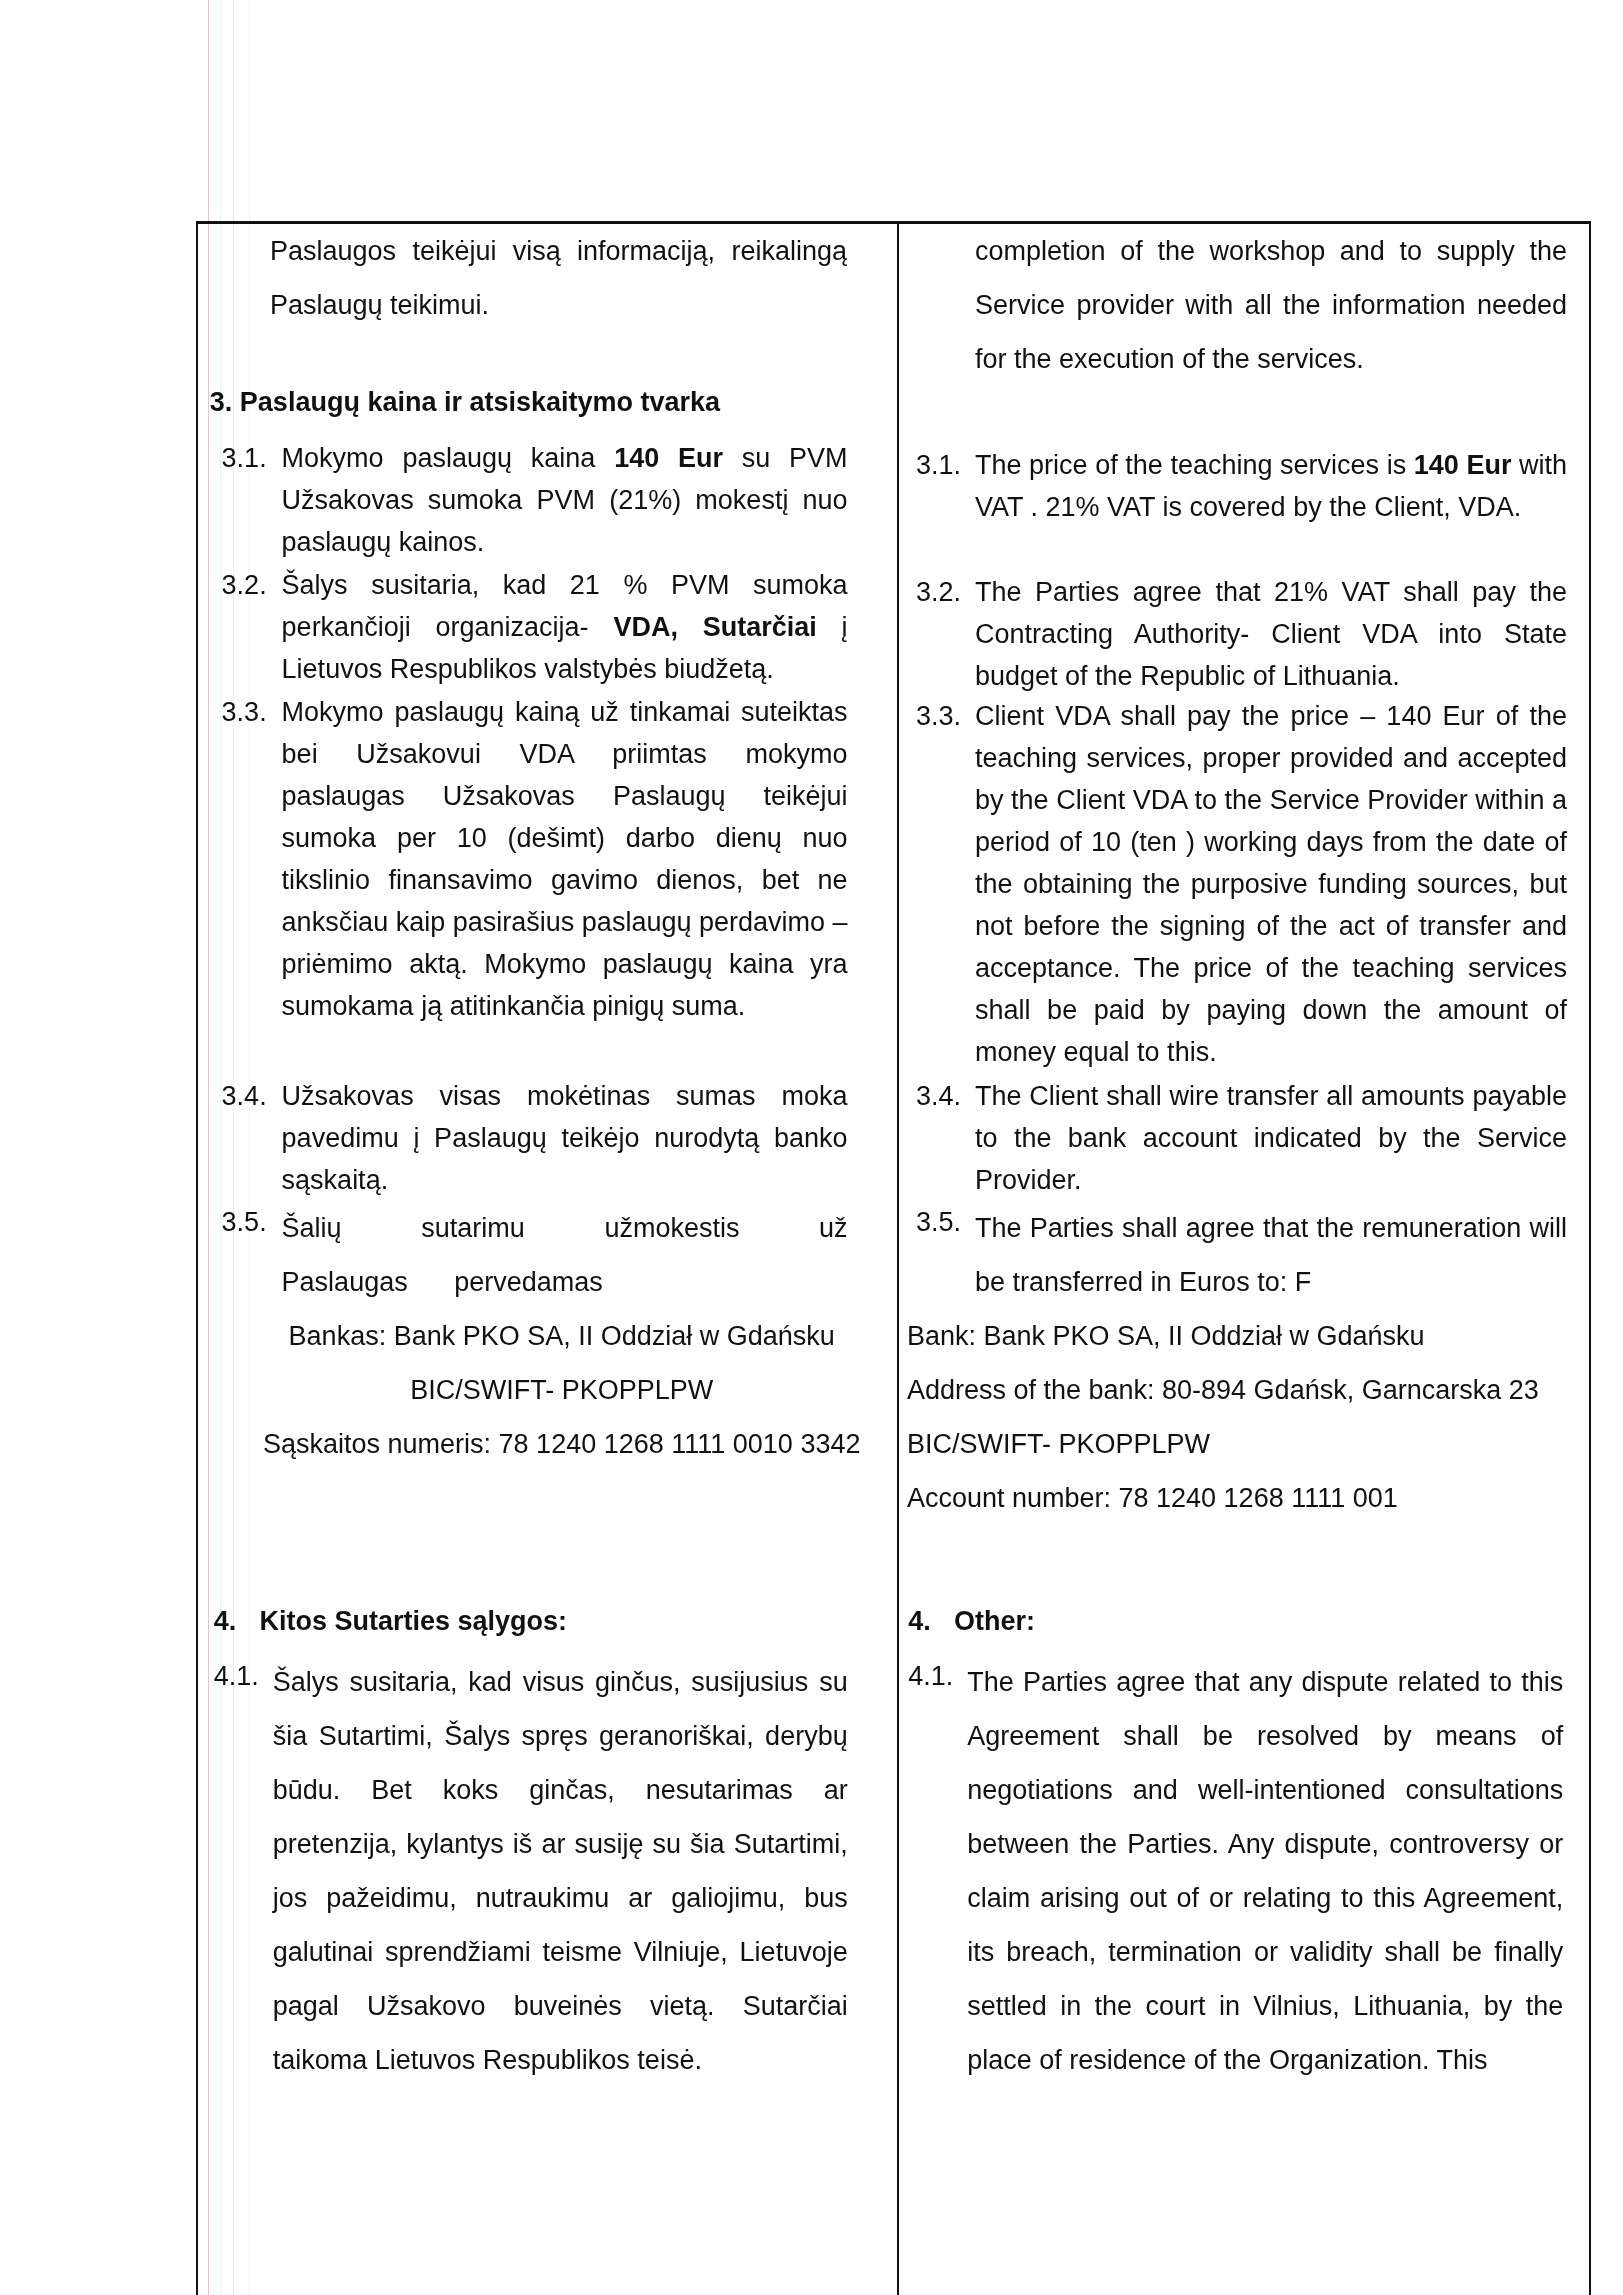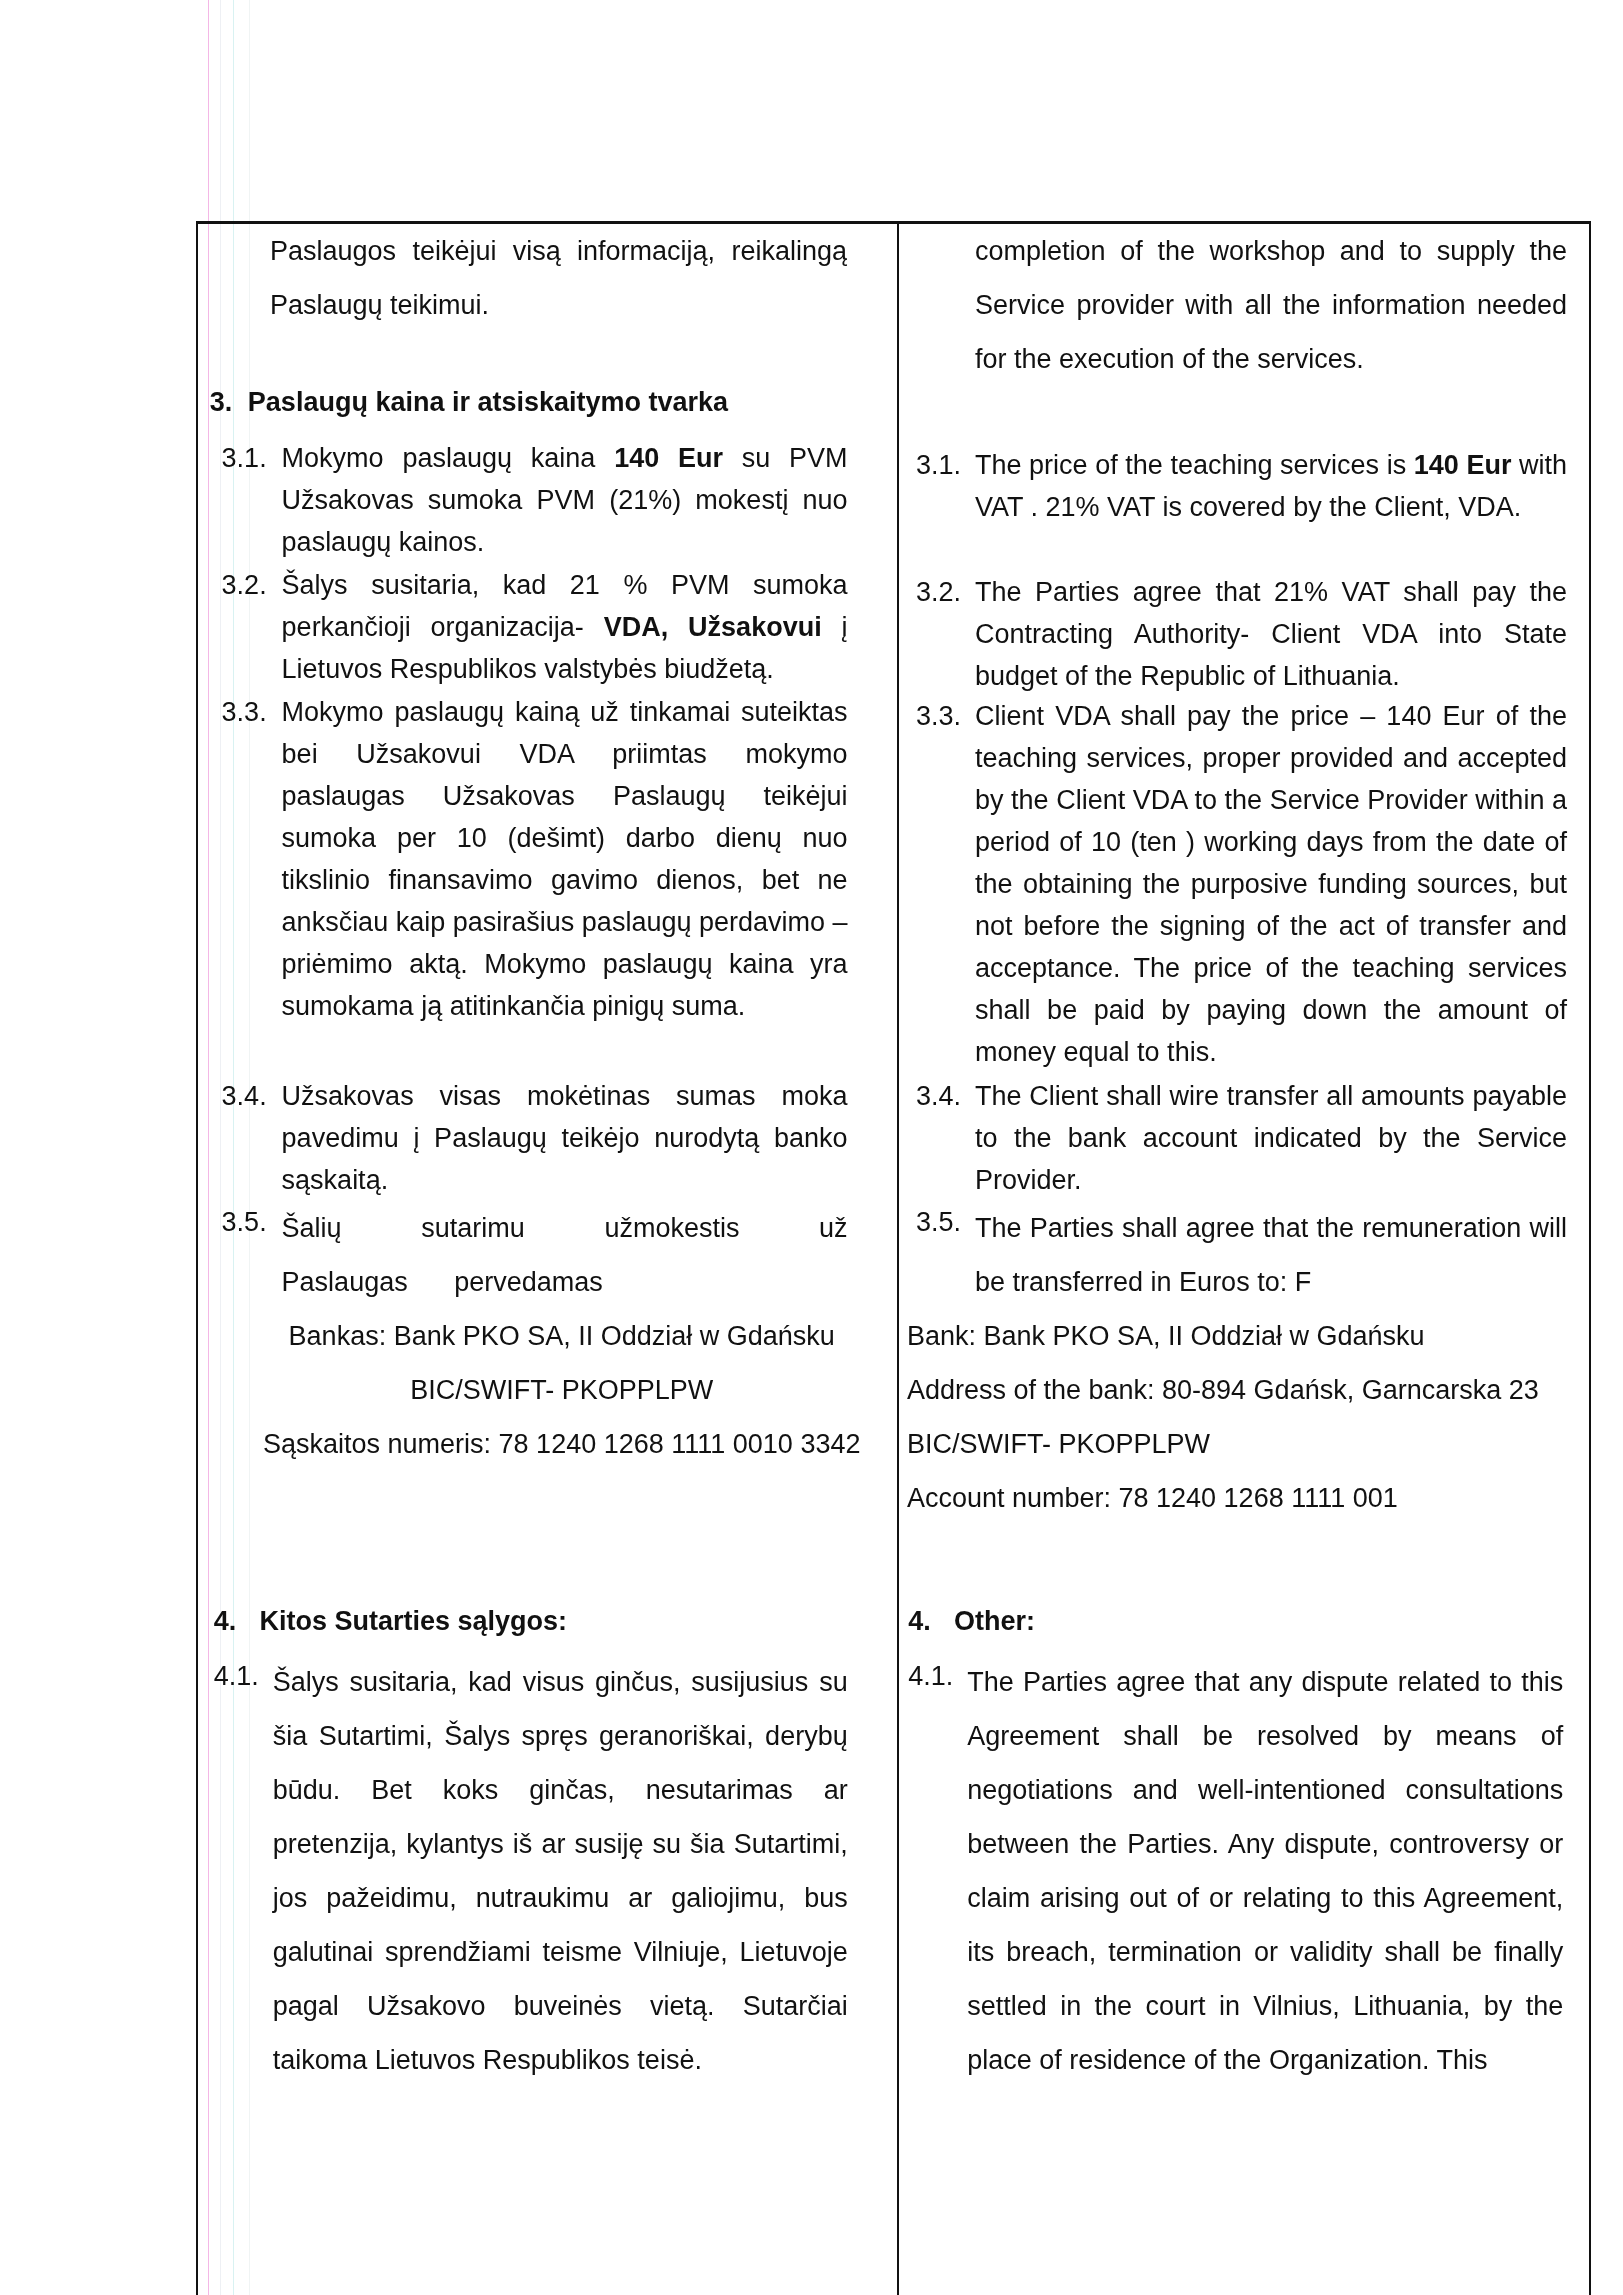--- a/index.html
+++ b/index.html
@@ -35,31 +35,31 @@
 <div class="scan-line sl4"></div>
 
 <div class="table">
   <div class="divider"></div>
 
   <div class="col col-lt">
     <div class="blk para loose" style="left:72px; top:0px; width:577px;">Paslaugos teikėjui visą informaciją, reikalingą Paslaugų teikimui.</div>
 
     <div class="blk head" style="left:11.8px; top:157px;">
       <span>3.</span>
-      <span style="margin-left:8px;">Paslaugų kaina ir atsiskaitymo tvarka</span>
+      <span style="margin-left:0;">Paslaugų kaina ir atsiskaitymo tvarka</span>
     </div>
 
     <div class="blk" style="left:23.6px; top:213px; width:626px;">
       <span class="num">3.1.</span>
       <div class="para" style="margin-left:60px;"><span>Mokymo paslaugų kaina </span><span class="bold">140 Eur</span><span> su PVM Užsakovas sumoka PVM (21%) mokestį nuo paslaugų kainos.</span></div>
     </div>
 
     <div class="blk" style="left:23.6px; top:340px; width:626px;">
       <span class="num">3.2.</span>
-      <div class="para" style="margin-left:60px;"><span>Šalys susitaria, kad 21 % PVM sumoka perkančioji organizacija- </span><span class="bold">VDA, Užsakovui</span><span> į Lietuvos Respublikos valstybės biudžetą.</span></div>
+      <div class="para" style="margin-left:60px;"><span>Šalys susitaria, kad 21 % PVM sumoka perkančioji organizacija- </span><span class="bold">VDA, Sutarčiai</span><span> į Lietuvos Respublikos valstybės biudžetą.</span></div>
     </div>
 
     <div class="blk" style="left:23.6px; top:467px; width:626px;">
       <span class="num">3.3.</span>
       <div class="para" style="margin-left:60px;">Mokymo paslaugų kainą už tinkamai suteiktas bei Užsakovui VDA priimtas mokymo paslaugas Užsakovas Paslaugų teikėjui sumoka per 10 (dešimt) darbo dienų nuo tikslinio finansavimo gavimo dienos, bet ne anksčiau kaip pasirašius paslaugų perdavimo – priėmimo aktą. Mokymo paslaugų kaina yra sumokama ją atitinkančia pinigų suma.</div>
     </div>
 
     <div class="blk" style="left:23.6px; top:851px; width:626px;">
       <span class="num">3.4.</span>
       <div class="para" style="margin-left:60px;">Užsakovas visas mokėtinas sumas moka pavedimu į Paslaugų teikėjo nurodytą banko sąskaitą.</div>

